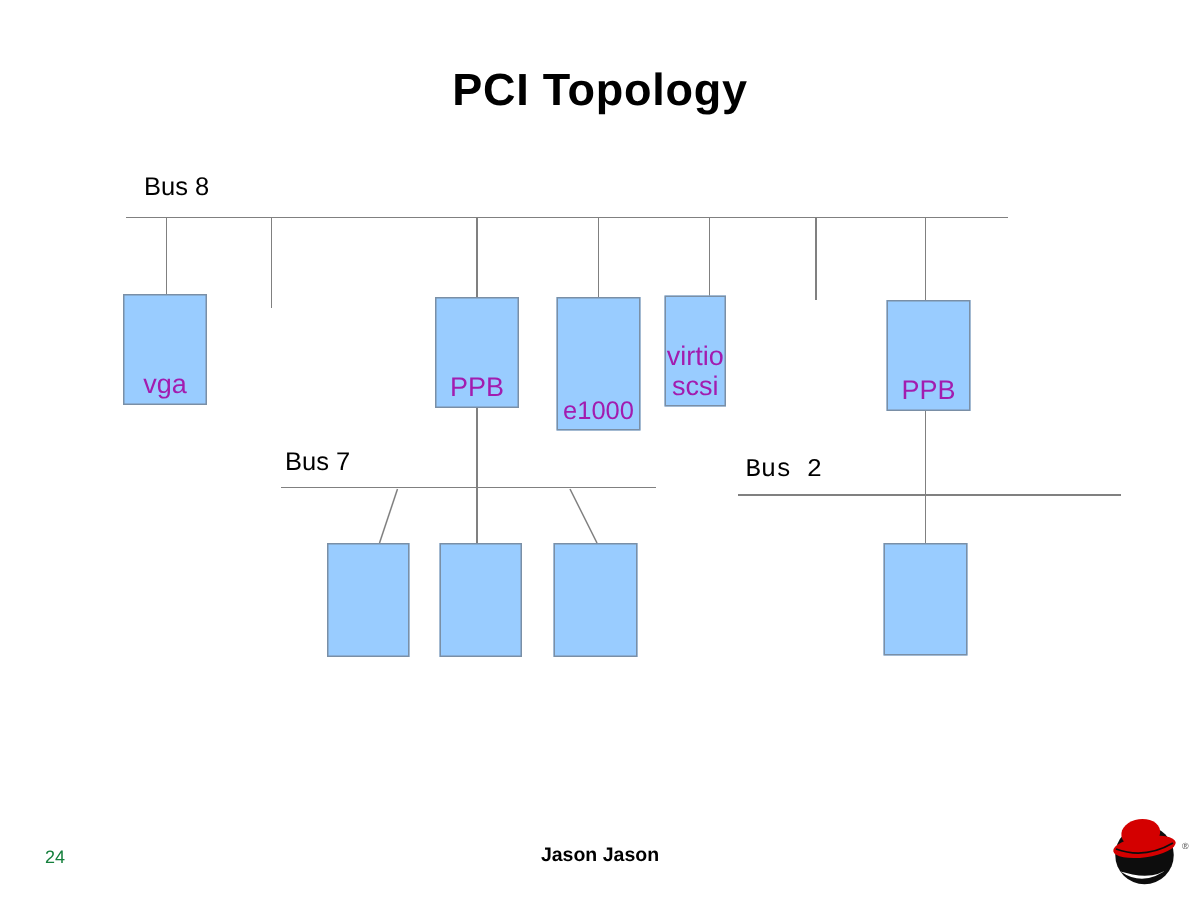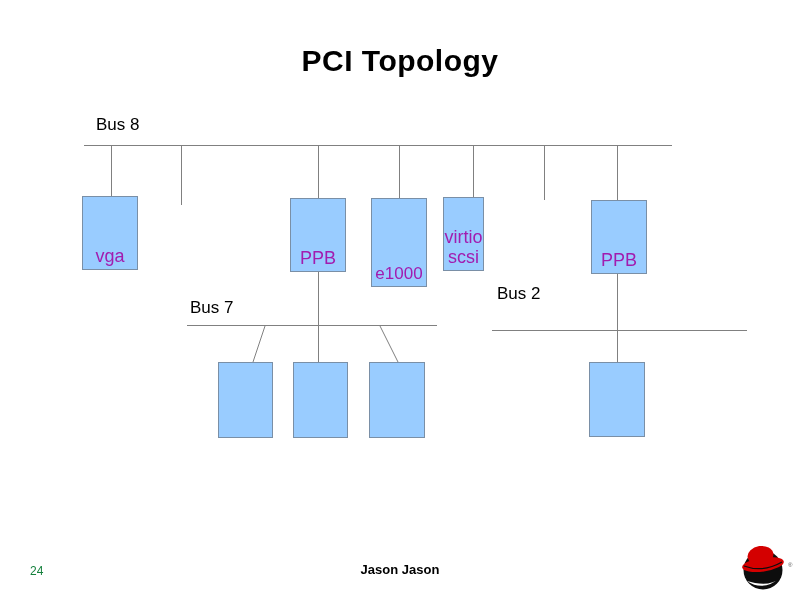--- a/index.html
+++ b/index.html
@@ -9,21 +9,21 @@
   }
   #wires{position:absolute;left:0;top:0;width:800px;height:600px;z-index:0;}
   #wires line{stroke:var(--line,#808080);stroke-width:1;}
   .slide-title{
     position:absolute;left:0;top:44px;width:800px;text-align:center;
     font-size:30px;font-weight:bold;letter-spacing:.5px;
   }
   .bus-label{position:absolute;font-size:17px;line-height:20px;}
   .bus0-label{left:96px;top:115px;}
   .bus1-label{left:190px;top:298px;}
-  .bus2-label{left:497px;top:284px;}
+  .bus2-label{left:497px;top:304px;font-family:Liberation Mono, monospace;}
   .node{
     position:absolute;z-index:1;background:var(--box-fill,#99ccff);
     border:1px solid var(--box-border,#7a8fa6);
     display:flex;align-items:flex-end;justify-content:center;text-align:center;
     font-size:18px;line-height:1.15;color:#a21caf;box-sizing:border-box;padding:2px;
   }
   .n-vga   {left:82px; top:196px;width:56px;height:74px;}
   .n-ppb1  {left:290px;top:198px;width:56px;height:74px;}
   .n-e1000 {left:371px;top:198px;width:56px;height:89px;font-size:17px;}
   .n-virtio{left:443px;top:197px;width:41px;height:74px;}

